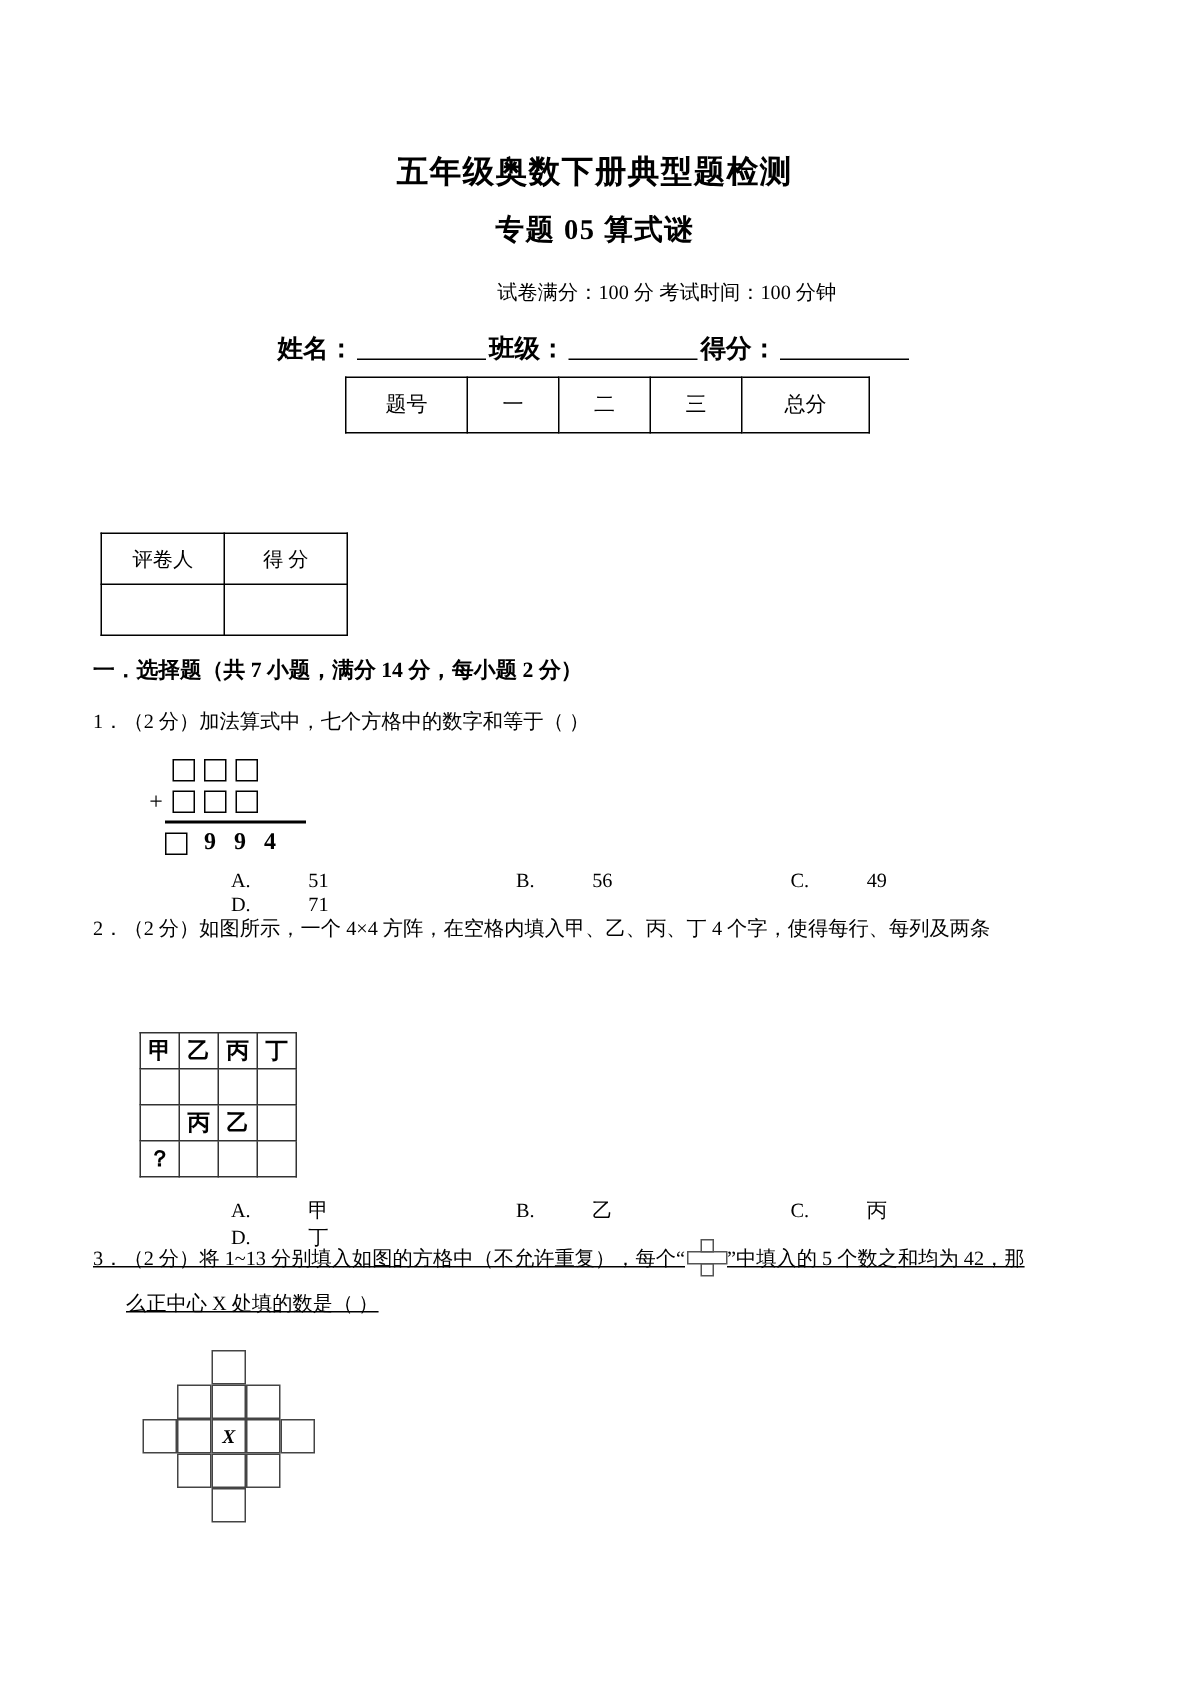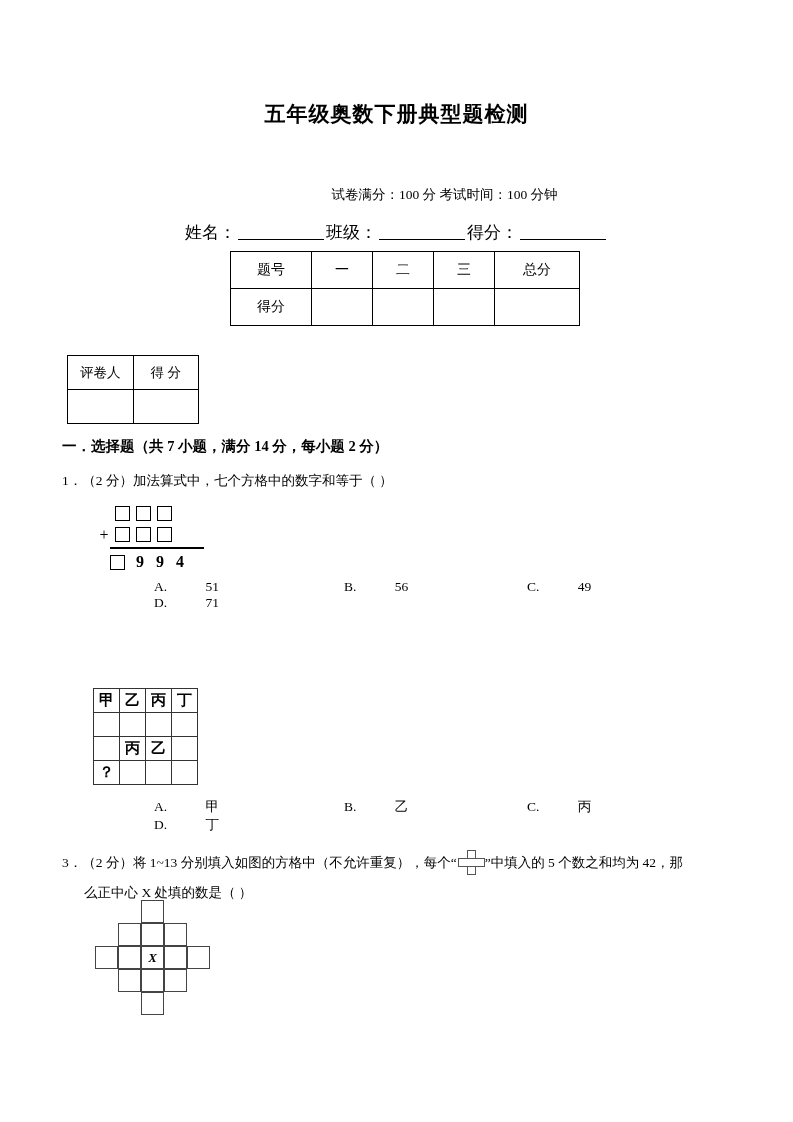--- a/index.html
+++ b/index.html
@@ -55,21 +55,21 @@
   }
 
   
   .idline {
     position: absolute;
     top: 221px;
     left: 0;
     width: 793px;
     text-align: center;
     font-size: 17px;
-    font-weight: normal;
+    font-weight: bold;
     white-space: nowrap;
   }
   .idline .blank {
     display: inline-block;
     width: 86px;
     border-bottom: 1.3px solid #000;
     margin: 0 2px;
     vertical-align: -2px;
   }
 
@@ -91,21 +91,21 @@
   }
   .score-table .c-label { width: 78px; }
   .score-table .c-num   { width: 58px; }
   .score-table .c-total { width: 82px; font-family: Liberation Mono, monospace; }
 
   
   .grader-table {
     position: absolute;
     top: 355px;
     left: 67px;
-    width: 132px;
+    width: 165px;
     border-collapse: collapse;
     table-layout: fixed;
   }
   .grader-table td {
     border: 1px solid #000;
     height: 31px;
     text-align: center;
     vertical-align: middle;
     font-size: 13.5px;
   }
@@ -125,21 +125,21 @@
     left: 62px;
     font-size: 13.5px;
     line-height: 30px;
   }
   .q-line2 {
     display: block;
     padding-left: 22px;
   }
   .q1 { top: 466px; width: 690px; }
   .q2 { top: 604px; width: 690px; }
-  .q3 { top: 848px; width: 700px; }
+  .q3 { top: 824px; width: 700px; text-decoration: underline; }
 
   
   .options {
     position: absolute;
     left: 84px;
     font-size: 13.5px;
     width: 620px;
   }
   .options span {
     display: inline-block;
@@ -260,42 +260,36 @@
     font-style: italic;
     font-family: "Liberation Serif", serif;
   }
 </style>
 </head>
 <body>
 
 <div class="page">
 
   <div class="doc-title">五年级奥数下册典型题检测</div>
+  <div class="doc-subtitle">专题 05  算式谜</div>
   <div class="doc-meta">试卷满分：100 分  考试时间：100 分钟</div>
 
   <div class="idline">
     <span>姓名：</span><span class="blank"></span><span>班级：</span><span class="blank"></span><span>得分：</span><span class="blank"></span>
   </div>
 
   <table class="score-table">
     <tbody>
         <tr>
       <td class="c-label">题号</td>
       <td class="c-num">一</td>
       <td class="c-num">二</td>
       <td class="c-num">三</td>
       <td class="c-total">总分</td>
     </tr>
-    <tr>
-      <td>得分</td>
-      <td></td>
-      <td></td>
-      <td></td>
-      <td></td>
-    </tr>
   </tbody>
     </table>
 
   <table class="grader-table">
     <tbody>
         <tr>
       <td>评卷人</td>
       <td>得  分</td>
     </tr>
     <tr>
@@ -329,20 +323,21 @@
       <span class="digit">9</span>
       <span class="digit">4</span>
     </div>
   </div>
 
   <div class="options opt1">
     <span class="opt-a"><span>A.</span>&nbsp;<span>51</span></span><span class="opt-b"><span>B.</span>&nbsp;<span>56</span></span><span class="opt-c"><span>C.</span>&nbsp;<span>49</span></span><span class="opt-d"><span>D.</span>&nbsp;<span>71</span></span>
   </div>
 
   <div class="q q2">
+    <span>2．（2 分）如图所示，一个 4×4 方阵，在空格内填入甲、乙、丙、丁 4 个字，使得每行、每列及两条</span>
   </div>
 
   <table class="grid4">
     <tbody>
         <tr>
       <td>甲</td>
       <td>乙</td>
       <td>丙</td>
       <td>丁</td>
     </tr>

